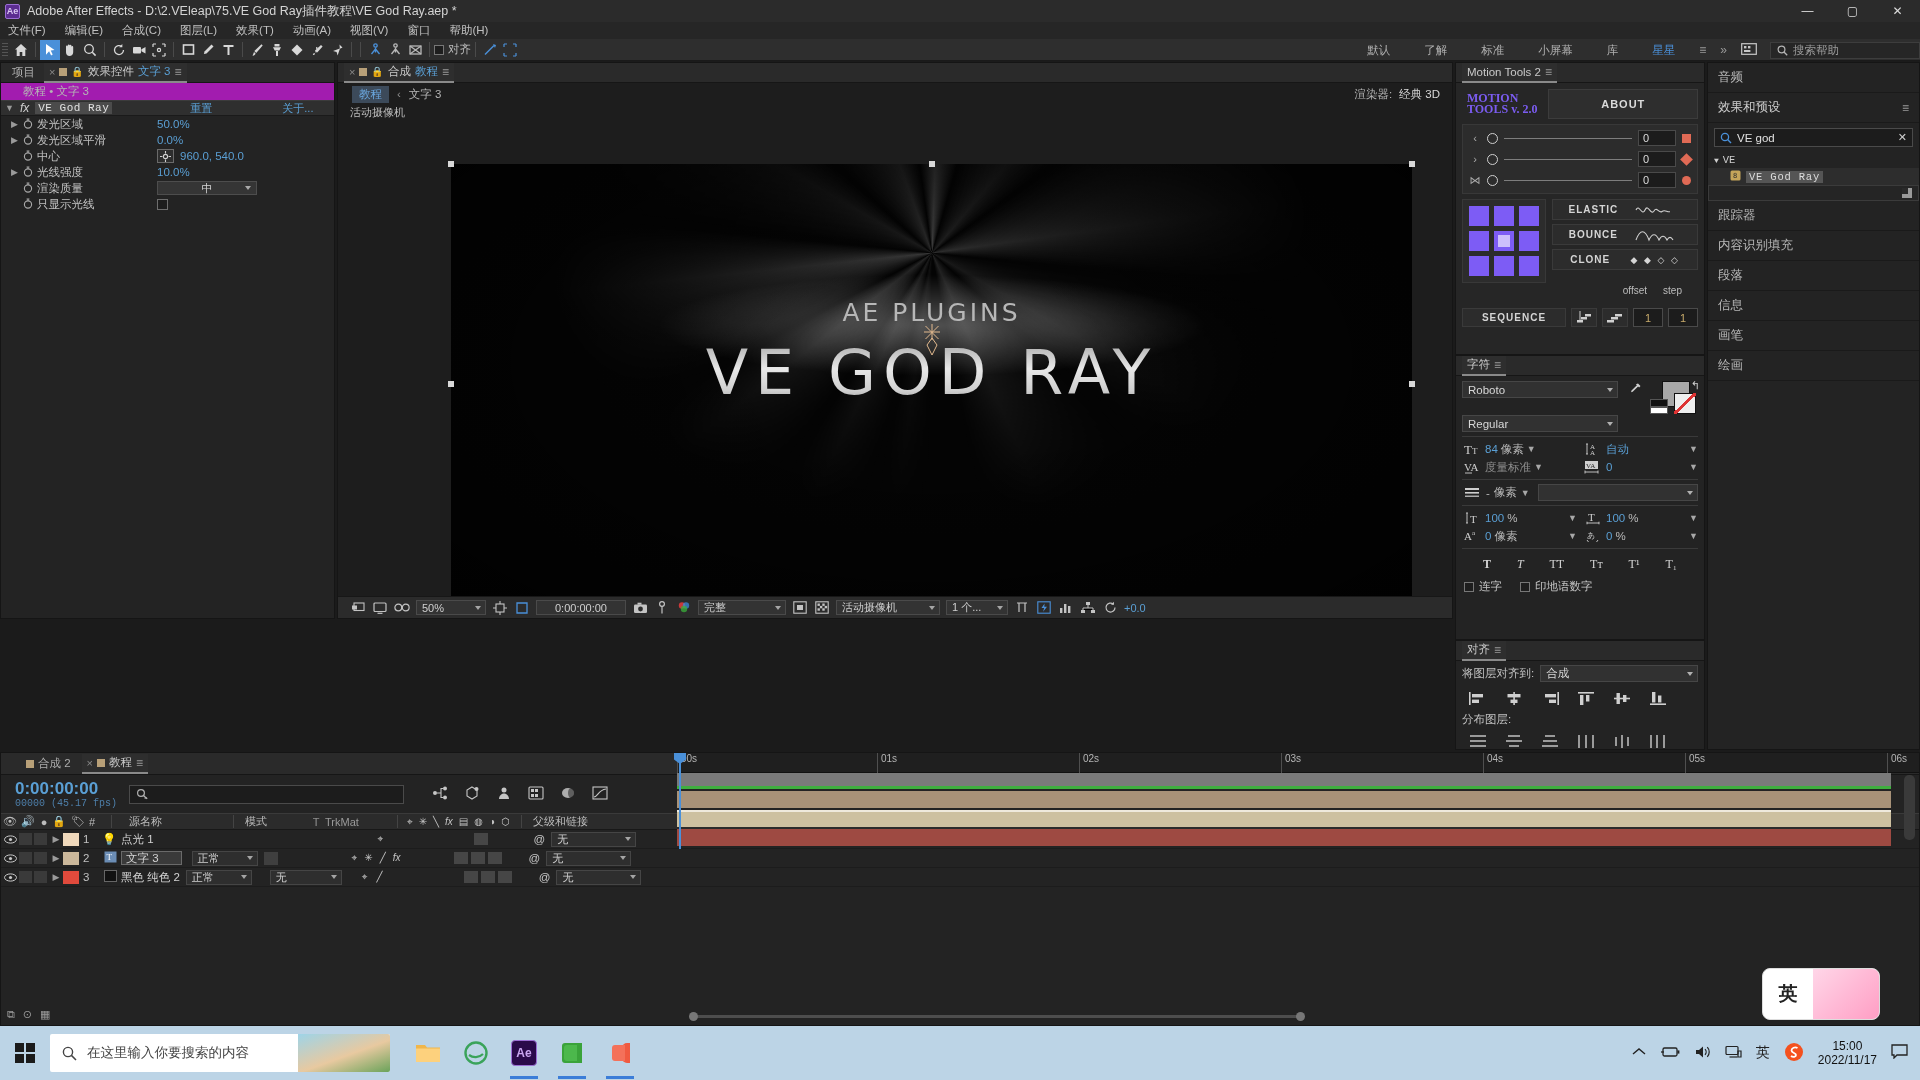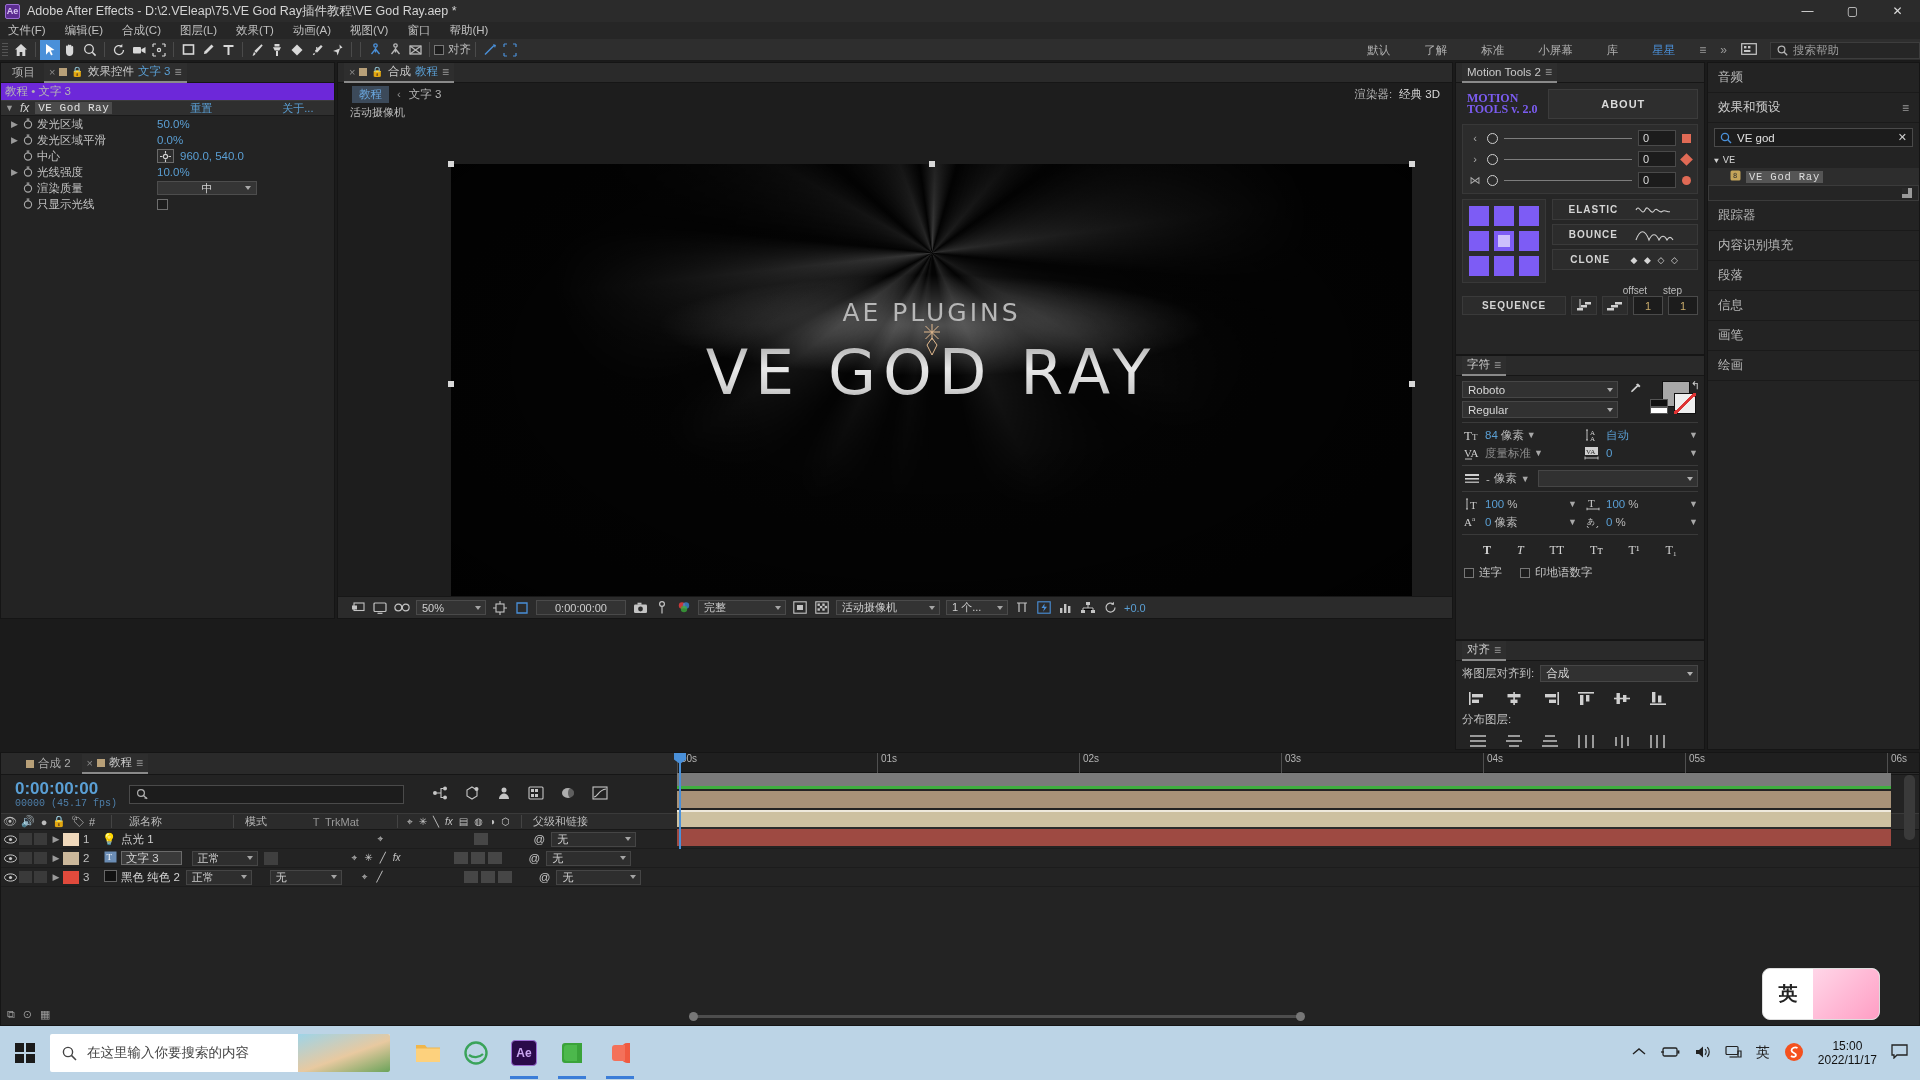--- a/index.html
+++ b/index.html
@@ -44,21 +44,21 @@
   .panel { position:absolute; background:#232323; border:1px solid #151515; }
   .ptabs { height:20px; background:#2a2a2a; display:flex; align-items:center; padding-left:6px; gap:4px; border-bottom:1px solid #161616; }
   .ptab { display:flex; align-items:center; gap:4px; height:20px; padding:0 5px; color:#adadad; font-size:11.5px; white-space:nowrap;}
   .ptab.active { color:#c9c9c9; border-bottom:2px solid #8a8a8a; background:#2e2e2e;}
   .ptab .sq { width:8px; height:8px; background:#b8a078; display:inline-block; }
   .ptab .x { color:#8a8a8a; font-size:11px; }
   .hamb { color:#9b9b9b; font-size:12px; }
 
   
   #effects-panel { left:0; top:62px; width:335px; height:557px; }
-  .ec-crumb { height:17px; display:flex; align-items:center; padding-left:4px; color:#b4b4b4; font-size:11.5px; background:#6d28d9;}
+  .ec-crumb { height:17px; display:flex; align-items:center; padding-left:22px; color:#b4b4b4; font-size:11.5px; background:#a21caf;}
   .ec-head { height:16px; background:#2f2f2f; display:flex; align-items:center; gap:6px; padding-left:4px; border-top:1px solid #3c3c3c; border-bottom:1px solid #1a1a1a;}
   .ec-head .fxname { background:#4b4b4b; color:#e2e2e2; font-size:11px; font-family:"Liberation Mono",monospace; padding:0 3px; letter-spacing:.5px;}
   .ec-head .lnk { color:#5a9fd4; font-size:11px; }
   .ec-row { height:16px; display:flex; align-items:center; font-size:11.5px; color:#c2c2c2; padding-left:10px; }
   .ec-row .tw { width:12px; color:#9a9a9a; font-size:9px;}
   .ec-row .sw { width:14px; color:#9a9a9a; }
   .ec-row .lbl { width:120px; }
   .ec-row .val { color:#5a9fd4; font-size:11.5px; }
   .ec-row .selbox { width:100px; height:14px; background:#353535; border:1px solid #4d4d4d; color:#d6d6d6;
                     font-size:11px; display:flex; align-items:center; justify-content:center; position:relative;}
@@ -106,21 +106,21 @@
   .mt-mid { display:flex; gap:6px; margin-top:5px;}
   .mt-grid { background:#2c2c2c; border:1px solid #383838; padding:6px; display:grid; grid-template-columns:repeat(3,20px);
              grid-template-rows:repeat(3,20px); gap:5px;}
   .mt-cell { background:#7d5cf5; }
   .mt-cell.mid { background:#7d5cf5; position:relative;}
   .mt-cell.mid:after { content:""; position:absolute; inset:4px; background:#cdbffc;}
   .mt-right { flex:1; display:flex; flex-direction:column; gap:4px;}
   .mt-btn { background:#2c2c2c; border:1px solid #3a3a3a; height:21px; display:flex; align-items:center; justify-content:space-around;
             color:#d5d5d5; font-size:10px; font-weight:bold; letter-spacing:1px; padding:0 7px;}
   .mt-os { display:flex; justify-content:flex-end; gap:16px; color:#bdbdbd; font-size:10px; padding-right:16px; margin-top:2px;}
-  .mt-seq { display:flex; gap:5px; align-items:center; margin-top:0;}
+  .mt-seq { display:flex; gap:5px; align-items:center; margin-top:12px;}
   .mt-seqlbl { background:#2c2c2c; border:1px solid #3a3a3a; flex:1; height:19px; display:flex; align-items:center;
                justify-content:center; color:#d5d5d5; font-size:10px; font-weight:bold; letter-spacing:1px;}
   .mt-seqbtn { width:26px; height:19px; background:#2c2c2c; border:1px solid #3a3a3a; display:flex; align-items:center; justify-content:center;}
   .mt-seqnum { width:30px; height:19px; background:#1c1c1c; border:1px solid #4a4a4a; color:#c8ab6b; font-size:11px;
                display:flex; align-items:center; justify-content:center;}
 
   
   #char-panel { left:1455px; top:355px; width:250px; height:285px; background:#232323;}
   .ch-body { padding:5px 6px; }
   .ch-row { display:flex; align-items:center; gap:4px; margin-bottom:4px;}
@@ -814,21 +814,21 @@
 
   <div class="panel" id="char-panel">
     <div class="ptabs">
       <div class="ptab active">
         <span>字符</span>
         <span class="hamb">≡</span>
       </div>
     </div>
     <div class="ch-body">
       <div style="display:flex; gap:6px;">
-        <div style="flex:1; display:flex; flex-direction:column; gap:3px;">
+        <div style="flex:1; display:flex; flex-direction:column; gap:17px;">
           <div class="ch-sel">Roboto</div>
           <div class="ch-sel">Regular</div>
         </div>
         <div class="ch-ico">
           <svg width="15" height="15" viewBox="0 0 15 15">
               <path d="M11 1.5l2.5 2.5-1.4 1.4-1-1-5.4 5.4-1.6.4.4-1.6L9.9 3.2l-1-1z" fill="#cfcfcf"></path>
             </svg>
         </div>
         <div class="ch-swatches">
           <div class="sw-main"></div>

